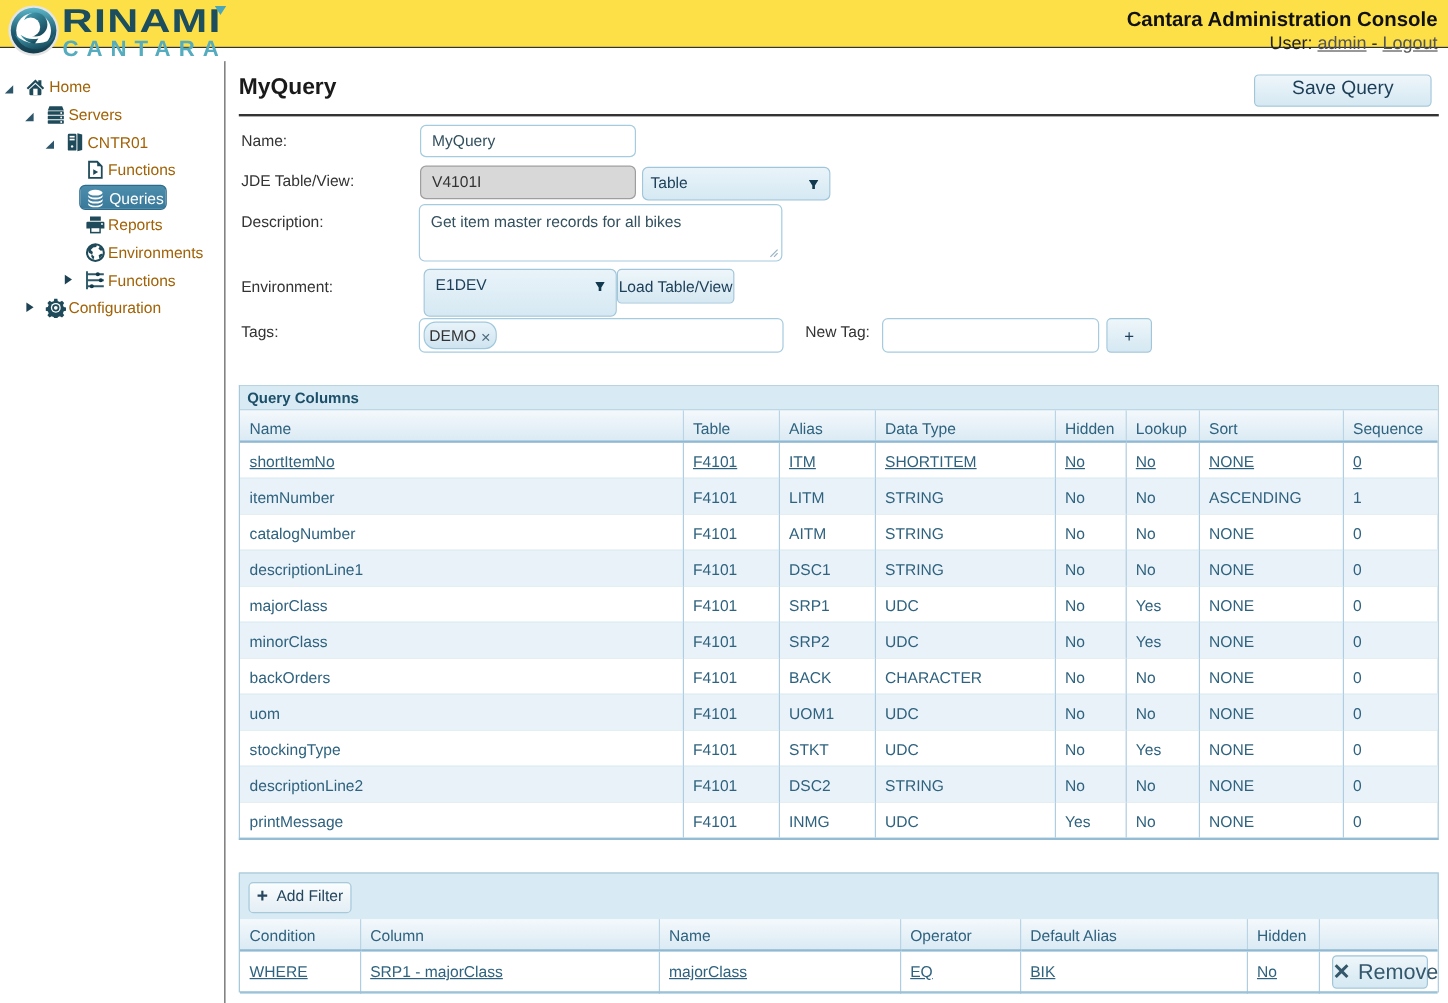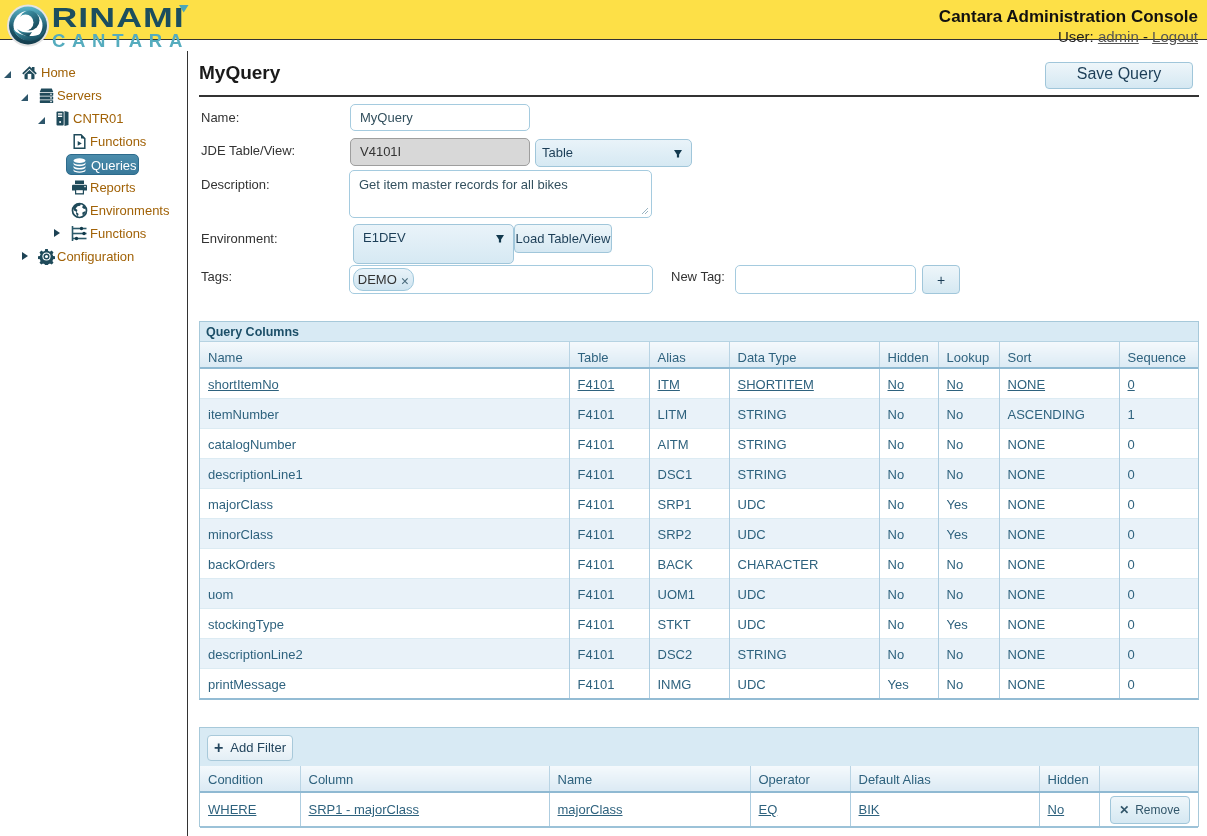--- a/index.html
+++ b/index.html
@@ -375,18 +375,18 @@
           </tr>
         </thead>
       <tbody>
         <tr style="height:35px;">
             <td>WHERE</td>
             <td>SRP1 - majorClass</td>
             <td>majorClass</td>
             <td>EQ</td>
             <td>BIK</td>
             <td>No</td>
-        <td style="padding:0 0 0 10px;"><button class="btn" style="width:80px; height:28px; font-size:12px; color:#33576b;"><span style="font-weight:bold;">✕</span><span style="margin-left:6px;">Remove</span></button></td>
+        <td style="padding:0 0 0 10px;"><button class="btn" style="width:80px; height:28px; font-size:18px; color:#33576b;"><span style="font-weight:bold;">✕</span><span style="margin-left:6px;">Remove</span></button></td>
           </tr>
       </tbody>
     </table>
   </div>
 </div>
 
 </body></html>

